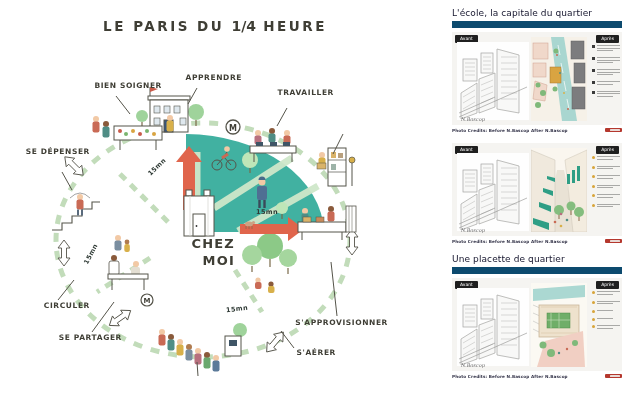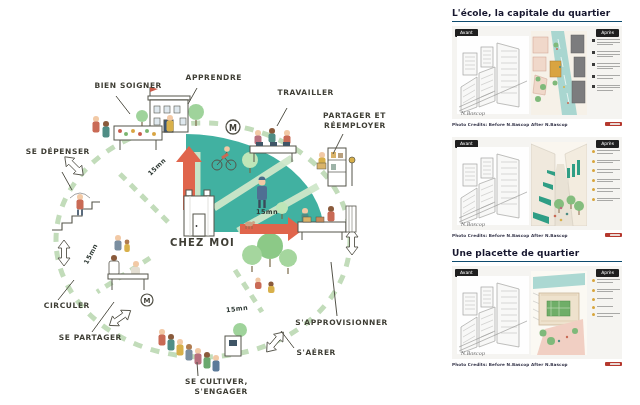--- a/index.html
+++ b/index.html
@@ -6,27 +6,27 @@
   .page{position:relative;width:640px;height:405px;background:#ffffff;overflow:hidden;
         font-family:"DejaVu Sans","Liberation Sans",sans-serif;}
   
   .illustration{position:absolute;left:0;top:0;width:445px;height:405px;}
   .illo-svg{position:absolute;left:0;top:0;}
   .illo-title{position:absolute;left:100px;top:18px;width:230px;text-align:center;
     font-size:13.5px;letter-spacing:2.5px;font-weight:600;color:#3f3e35;}
   .illo-title .frac{font-size:14px;letter-spacing:0;}
   .lbl{position:absolute;font-size:7.5px;font-weight:600;letter-spacing:.6px;color:#3f3e35;
        text-align:right;line-height:1.3;}
-  .lbl-chez{font-size:10px;letter-spacing:1.2px;}
+  .lbl-chez{font-size:13px;letter-spacing:1.2px;}
   .tm{position:absolute;font-size:6.5px;font-weight:600;color:#2f3a35;letter-spacing:.4px;}
   
   .panels{position:absolute;left:452px;top:8px;width:170px;}
   .panel{margin-bottom:10px;}
-  .panel-title{margin:0 0 4px 0;padding:0 0 3px 0;font-size:9px;font-weight:bold;color:#16162e;
-    border-bottom:1px solid #0c4a6e;letter-spacing:.1px;}
+  .panel-title{margin:0 0 4px 0;padding:0 0 3px 0;font-size:9px;font-weight:normal;color:#16162e;
+    border-bottom:7px solid #0c4a6e;letter-spacing:.1px;}
   .panel-body{position:relative;height:93px;background:#f5f4f1;}
   .badge{position:absolute;top:3px;background:#1f1f1f;color:#fff;font-size:4.5px;
     padding:1.5px 5px;border-radius:1px;line-height:1;}
   .badge.avant{left:3px;}
   .badge.apres{right:3px;}
   .before{position:absolute;left:5px;top:10px;width:72px;height:78px;background:#fefefe;}
   .before svg{display:block;width:100%;height:100%;}
   .after{position:absolute;left:79px;top:5px;width:56px;height:84px;}
   .after svg{display:block;width:100%;height:100%;}
   .signature{position:absolute;left:9px;bottom:3px;font-size:5px;font-style:italic;color:#6b6b6b;
@@ -285,29 +285,32 @@
       </g>
 
       <g>
         <circle cx="233" cy="127" r="7" fill="#ffffff" stroke="#55544a" stroke-width="1.3"></circle>
         <text x="233" y="130.5" text-anchor="middle" font-size="8" font-weight="bold" fill="#3f3e35">M</text>
         <circle cx="147" cy="300" r="6" fill="#ffffff" stroke="#55544a" stroke-width="1.2"></circle>
         <text x="147" y="303" text-anchor="middle" font-size="7" font-weight="bold" fill="#3f3e35">M</text>
       </g>
     </svg>
 
+    <div class="illo-title">
+      <span>LE PARIS DU</span>
+      <span class="frac">1/4</span>
+      <span>HEURE</span>
+    </div>
 
     <div class="lbl" style="left:70px;top:81px;width:92px">BIEN SOIGNER</div>
     <div class="lbl" style="left:158px;top:73px;width:84px">APPRENDRE</div>
     <div class="lbl" style="left:250px;top:88px;width:84px">TRAVAILLER</div>
-    <div class="lbl" style="left:302px;top:111px;width:84px">PARTAGER ET RÉEMPLOYER</div>
     <div class="lbl" style="left:20px;top:147px;width:70px">SE DÉPENSER</div>
     <div class="lbl" style="left:18px;top:301px;width:72px">CIRCULER</div>
     <div class="lbl" style="left:38px;top:333px;width:84px">SE PARTAGER</div>
-    <div class="lbl" style="left:148px;top:377px;width:100px">SE CULTIVER, S'ENGAGER</div>
     <div class="lbl" style="left:260px;top:348px;width:76px">S'AÉRER</div>
     <div class="lbl" style="left:288px;top:318px;width:100px">S'APPROVISIONNER</div>
 
     <div class="lbl lbl-chez" style="left:163px;top:236px;width:72px">CHEZ MOI</div>
 
     <span class="tm" style="left:146px;top:163px;transform:rotate(-44deg)">15mn</span>
     <span class="tm" style="left:256px;top:208px">15mn</span>
     <span class="tm" style="left:80px;top:250px;transform:rotate(-62deg)">15mn</span>
     <span class="tm" style="left:226px;top:305px;transform:rotate(-6deg)">15mn</span>
   </div>

